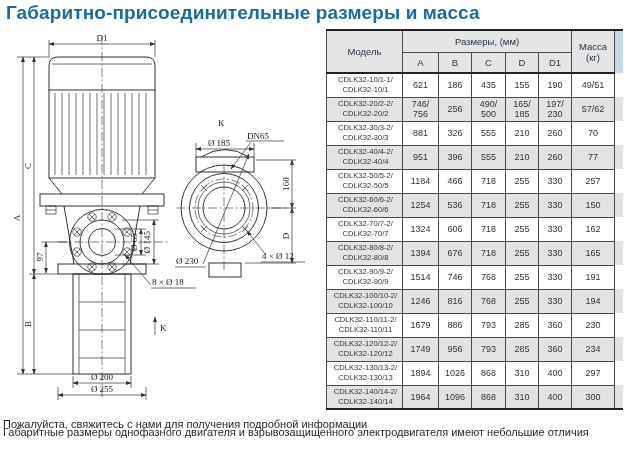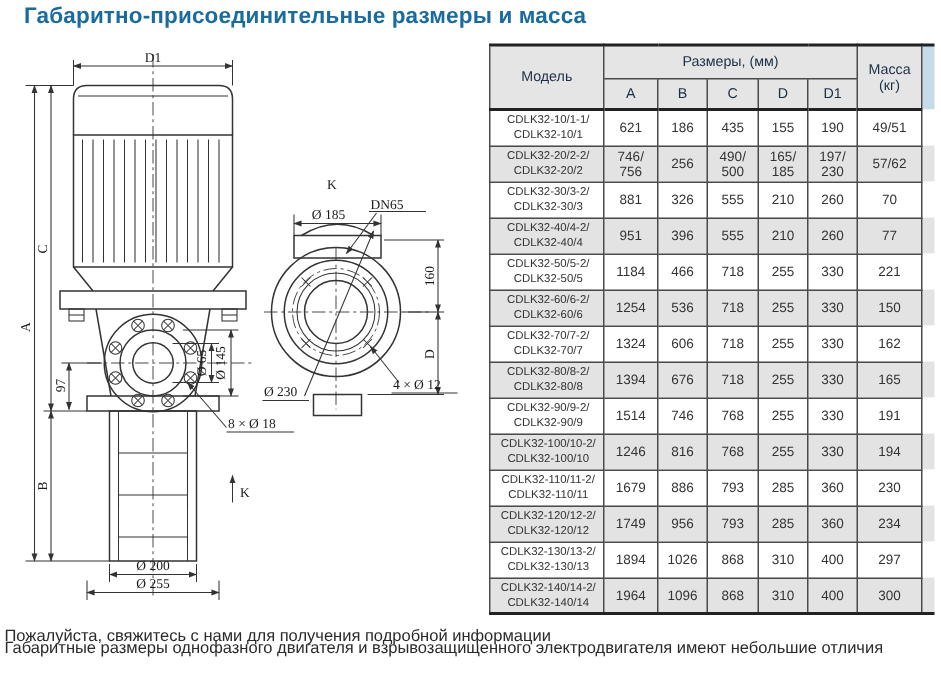--- a/index.html
+++ b/index.html
@@ -1,18 +1,18 @@
 <!DOCTYPE html>
 <html><head>
 <meta charset="utf-8">
 <style>
   html,body{margin:0;padding:0}
   body{width:627px;height:450px;position:relative;background:#fff;overflow:hidden;
        font-family:"Liberation Sans",sans-serif;}
-  .title{position:absolute;left:16px;top:2px;font-size:15px;font-weight:bold;color:#1a6b9e;letter-spacing:.1px}
+  .title{position:absolute;left:6px;top:2px;font-size:19px;font-weight:bold;color:#1a6b9e;letter-spacing:.1px}
   .drawing{position:absolute;left:0;top:26px}
   svg text{font-family:"Liberation Serif",serif;font-size:9px;fill:#1a1a1a}
   .ln{stroke:#333;stroke-width:1;fill:none}
   .tn{stroke:#333;stroke-width:.7;fill:none}
   .cl{stroke:#333;stroke-width:.6;fill:none;stroke-dasharray:9 2.5 2 2.5}
   .tbl-wrap{position:absolute;left:326px;top:29px}
   table{border-collapse:collapse;border-top:2px solid #222;border-bottom:2px solid #222}
   th,td{border:1px solid #4a4a4a;color:#333;padding:0}
   th{background:#e5e5e5;font-size:9.5px;font-weight:normal;color:#1c2f46}
   th.hvy{border-bottom:2px solid #222}
@@ -237,21 +237,21 @@
           <td class="oh"></td>
         </tr>
         <tr>
           <td class="model">CDLK32-50/5-2/
 CDLK32-50/5</td>
           <td class="num">1184</td>
           <td class="num">466</td>
           <td class="num">718</td>
           <td class="num">255</td>
           <td class="num">330</td>
-          <td class="num">221</td>
+          <td class="num">257</td>
           <td class="oh"></td>
         </tr>
         <tr class="stripe">
           <td class="model">CDLK32-60/6-2/
 CDLK32-60/6</td>
           <td class="num">1254</td>
           <td class="num">536</td>
           <td class="num">718</td>
           <td class="num">255</td>
           <td class="num">330</td>

